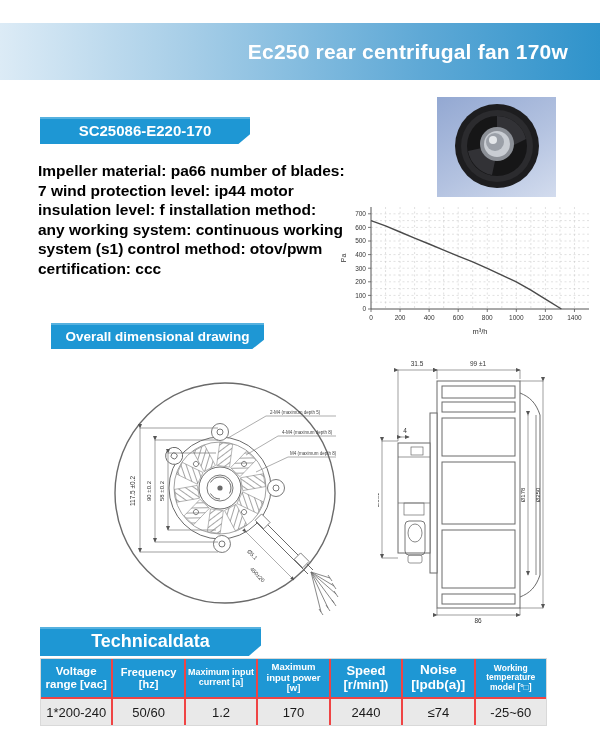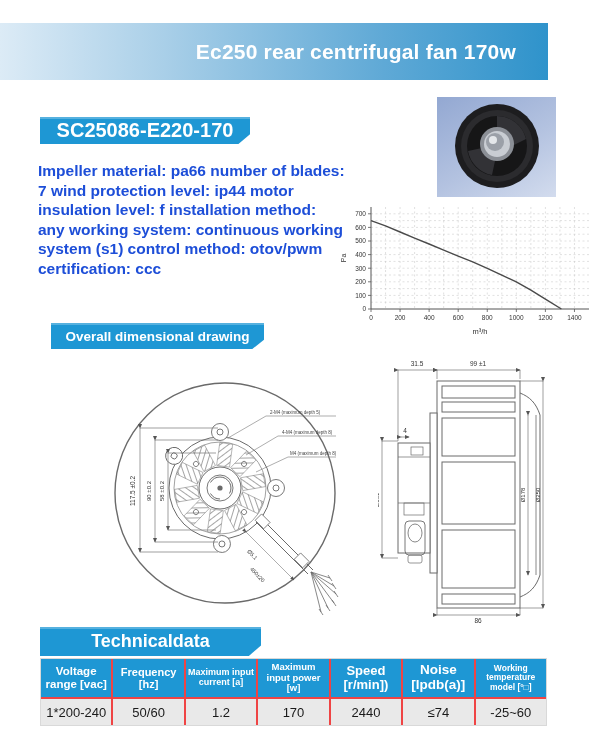--- a/index.html
+++ b/index.html
@@ -4,42 +4,42 @@
 <style>
   * { margin:0; padding:0; box-sizing:border-box; }
   html,body { background:#f2f2f2; }
   body { font-family:"Liberation Sans", sans-serif; }
   #page {
     position:relative; width:600px; height:751px; margin:0 auto;
     background:#ffffff; overflow:hidden;
   }
   
   .banner {
-    position:absolute; left:0; top:23px; width:548px; height:57px;
+    position:absolute; left:0; top:23px; width:600px; height:57px;
     background:linear-gradient(90deg,#dcebf6 0%,#a9cfe8 30%,#5fa9d6 70%,#2f93cb 100%);
     display:flex; align-items:center; justify-content:flex-end;
   }
   .banner-title {
     color:#ffffff; font-size:21px; font-weight:bold; padding-right:32px;
     letter-spacing:0.2px;
   }
   
   .badge {
     position:absolute; background:#1e97d4; color:#fff; font-weight:bold;
     display:flex; align-items:center; justify-content:center;
     clip-path:polygon(0 0,100% 0,100% 64%,94.5% 100%,0 100%);
     box-shadow:inset 0 2px 0 rgba(255,255,255,0.25);
   }
-  #model-badge { left:40px; top:117px; width:210px; height:27px; font-size:20px; }
+  #model-badge { left:40px; top:117px; width:210px; height:27px; font-size:15px; }
   #dim-badge   { left:51px; top:323px; width:213px; height:26px; font-size:13.5px; }
   #tech-badge  { left:40px; top:627px; width:221px; height:29px; font-size:18px; }
   
   .description {
     position:absolute; left:38px; top:161px; width:309px;
-    font-size:15.5px; font-weight:bold; color:#1d4ed8; line-height:19.5px;
+    font-size:15.5px; font-weight:bold; color:#000000; line-height:19.5px;
   }
   
   .photo {
     position:absolute; left:437px; top:97px; width:119px; height:100px;
     background:linear-gradient(150deg,#93a8d2 0%,#b3c2e0 55%,#d3dcee 100%);
     display:flex; align-items:center; justify-content:center;
   }
   
   .chart-wrap { position:absolute; left:339px; top:199px; width:258px; height:140px; }
   

